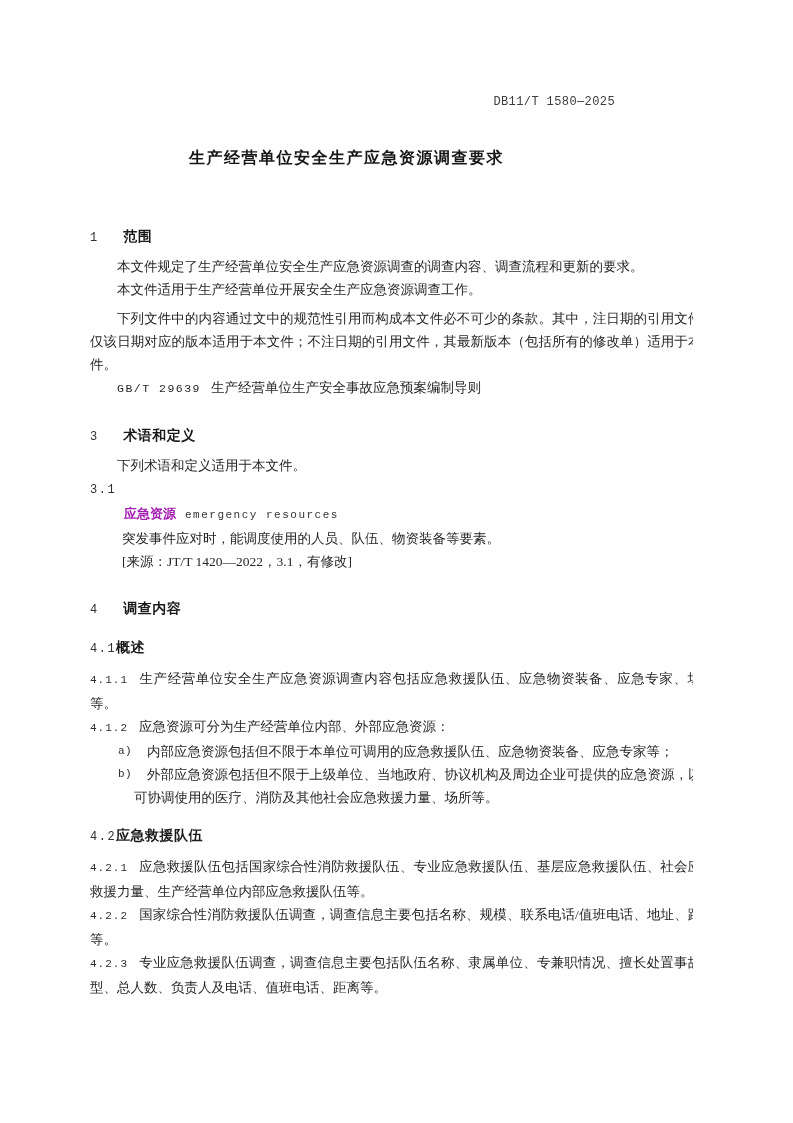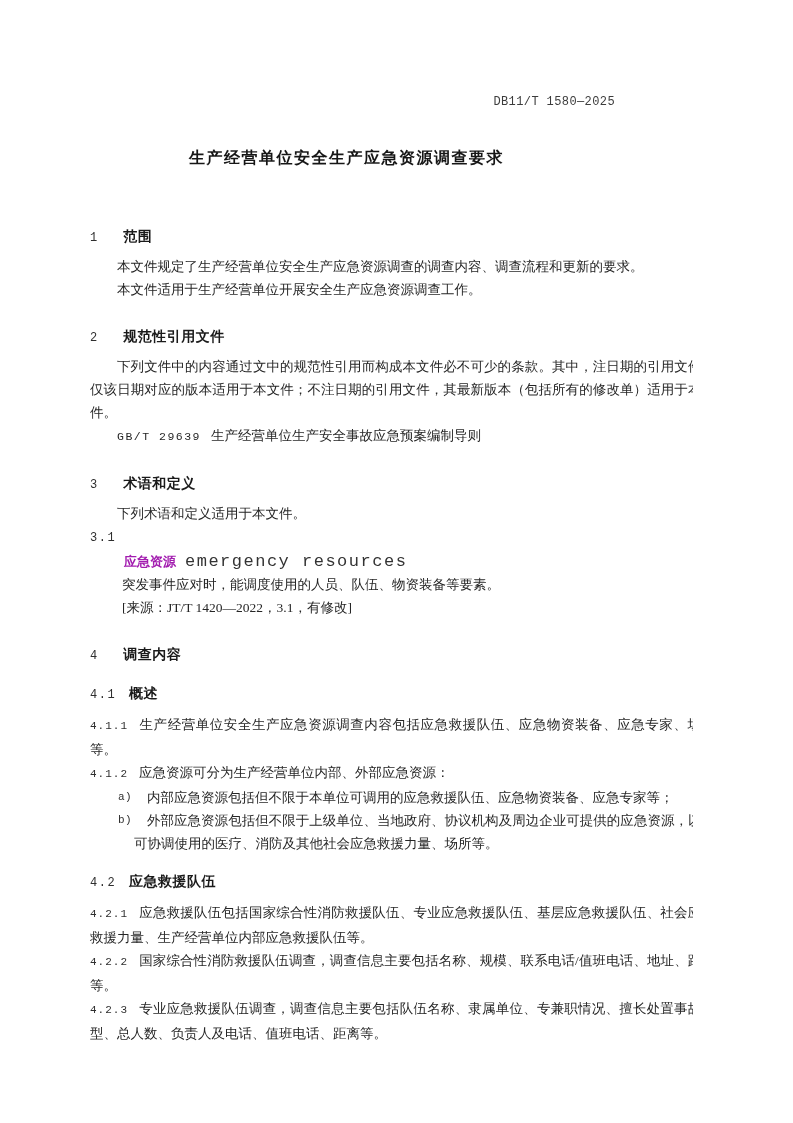--- a/index.html
+++ b/index.html
@@ -42,42 +42,42 @@
   }
   .sub-h{
     font-family:"Liberation Sans",sans-serif;
     font-weight:bold;font-size:14px;line-height:24px;
     color:#1a1a1a;letter-spacing:0.5px;
     margin:14px 0 0 0;
   }
   .sub-h .h-num{
     font-family:"Liberation Mono",monospace;
     font-weight:normal;font-size:12px;letter-spacing:1.5px;
-    margin-right:13px;color:#2e2e2e;
+    color:#2e2e2e;
   }
   p{margin:0;}
   .para{text-indent:2em;}
   .after-h{margin-top:6px;}
   .ref-line{text-indent:2em;}
   .ref-code{
     font-family:"Liberation Mono",monospace;
     font-size:11.5px;letter-spacing:1.5px;margin-right:10px;
   }
   .term-num{
     font-family:"Liberation Mono",monospace;
     font-size:12px;letter-spacing:1.5px;margin-top:2px;color:#2e2e2e;
   }
   .term-line{padding-left:34px;}
   .term-zh{
     font-family:"Liberation Sans",sans-serif;
     font-weight:bold;font-size:13px;color:#a21caf;
   }
   .term-en{
     font-family:"Liberation Mono",monospace;
-    font-size:17px;letter-spacing:1.5px;margin-left:9px;color:#333333;
+    font-size:11px;letter-spacing:1.5px;margin-left:9px;color:#333333;
   }
   .term-def,.term-src{padding-left:32px;}
   .clause{position:relative;}
   .clause .c-num{
     font-family:"Liberation Mono",monospace;
     font-size:11px;letter-spacing:1px;margin-right:11px;color:#2e2e2e;
   }
   .list-item{position:relative;padding-left:44px;text-indent:13px;}
   .list-label{
     position:absolute;left:28px;top:0;text-indent:0;
@@ -98,21 +98,20 @@
   <div class="doc-number">DB11/T 1580—2025</div>
 
   <h1 class="doc-title">生产经营单位安全生产应急资源调查要求</h1>
 
   <div class="content">
 
     <h2 class="clause-h first"><span class="h-num">1</span><span>范围</span></h2>
     <p class="para after-h">本文件规定了生产经营单位安全生产应急资源调查的调查内容、调查流程和更新的要求。</p>
     <p class="para">本文件适用于生产经营单位开展安全生产应急资源调查工作。</p>
 
-    <h2 class="clause-h"><span class="h-num">2</span><span>规范性引用文件</span></h2>
     <p class="para after-h">下列文件中的内容通过文中的规范性引用而构成本文件必不可少的条款。其中，注日期的引用文件，仅该日期对应的版本适用于本文件；不注日期的引用文件，其最新版本（包括所有的修改单）适用于本文件。</p>
     <p class="ref-line"><span class="ref-code">GB/T 29639</span><span>生产经营单位生产安全事故应急预案编制导则</span></p>
 
     <h2 class="clause-h"><span class="h-num">3</span><span>术语和定义</span></h2>
     <p class="para after-h">下列术语和定义适用于本文件。</p>
     <p class="term-num">3.1</p>
     <p class="term-line"><span class="term-zh">应急资源</span><span class="term-en">emergency resources</span></p>
     <p class="term-def">突发事件应对时，能调度使用的人员、队伍、物资装备等要素。</p>
     <p class="term-src">[来源：JT/T 1420—2022，3.1，有修改]</p>
 

